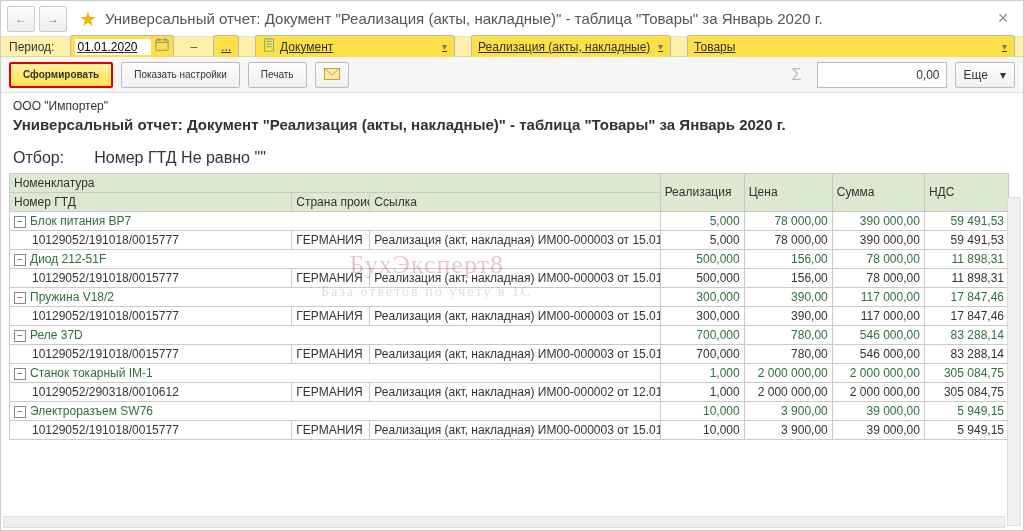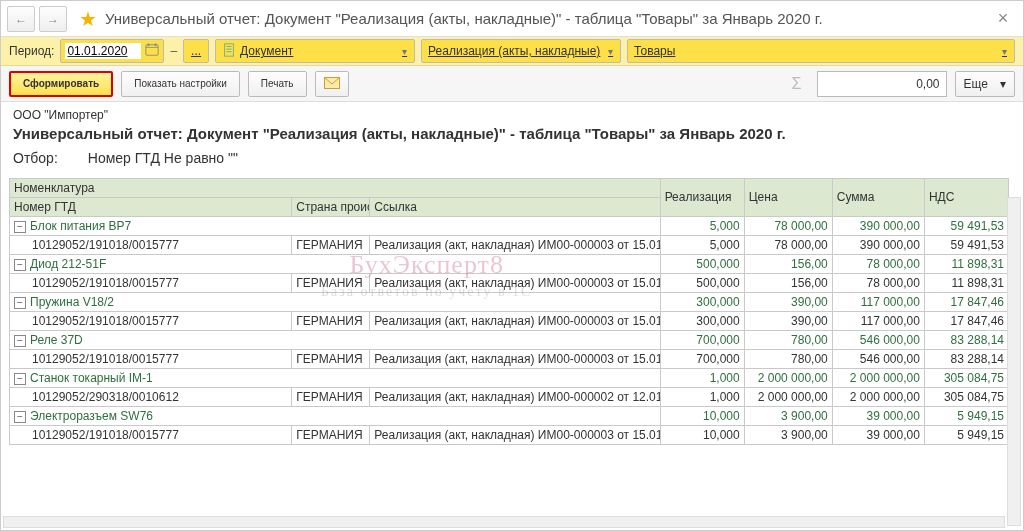--- a/index.html
+++ b/index.html
@@ -7,21 +7,21 @@
   .app { width: 1024px; height: 531px; position: relative; border: 1px solid #ccc; overflow: hidden; display: flex; flex-direction: column; }
 
   
   .titlebar { height: 36px; display: flex; align-items: center; padding: 0 6px; gap: 4px; border-bottom: 1px solid #e0e0e0; }
   .nav-btn { width: 28px; height: 26px; border: 1px solid #ccc; background: linear-gradient(#fdfdfd,#eee); display: flex; align-items: center; justify-content: center; cursor: pointer; color:#888; border-radius:2px; }
   .star { color: #f5b400; font-size: 20px; margin: 0 4px 0 8px; }
   .title-text { font-size: 15px; color: #555; white-space: nowrap; overflow: hidden; text-overflow: ellipsis; flex: 1; }
   .close-x { width: 28px; text-align: center; font-size: 18px; color: #888; cursor: pointer; }
 
   
-  .filterbar { background: #fdf0a8; height: 29px; display: flex; align-items: center; padding: 0 8px; gap: 6px; border-bottom: 1px solid #e5d98a; }
+  .filterbar { background: #fdf0a8; height: 20px; display: flex; align-items: center; padding: 0 8px; gap: 16px; border-bottom: 1px solid #e5d98a; }
   .filter-label { color: #333; }
   .date-input, .combo, .small-btn { height: 24px; border: 1px solid #bbb; background: #fde047; display: flex; align-items: center; border-radius: 2px; text-decoration: underline; }
   .date-input { padding: 0 4px; gap: 4px; }
   .date-input input { border: none; width: 76px; font-size: 12px; outline: none; }
   .cal-icon { width: 14px; height: 14px; display: inline-block; }
   .dash { color: #555; }
   .small-btn { width: 26px; justify-content: center; cursor: pointer; }
   .combo { padding: 0 4px 0 6px; gap: 4px; }
   .combo .txt { flex: 1; white-space: nowrap; overflow: hidden; }
   .combo .caret { color: #777; font-size: 10px; padding: 0 3px; }
@@ -35,24 +35,24 @@
   .spacer { flex: 1; }
   .sigma { color: #bbb; font-size: 16px; width: 24px; text-align:center; }
   .sum-input { width: 130px; height: 26px; border: 1px solid #bbb; background:#fff; text-align: right; padding: 0 6px; display:flex; align-items:center; justify-content:flex-end; }
   .more-btn { height: 26px; padding: 0 8px; border:1px solid #bbb; background:linear-gradient(#fdfdfd,#f0f0f0); display:flex; align-items:center; gap:12px; cursor:pointer; border-radius:2px; }
 
   
   .report { flex: 1; overflow: auto; padding: 0; }
   .r-head { padding: 6px 12px 4px 12px; }
   .org { font-size: 12px; margin-bottom:2px; }
   .rtitle { font-size: 15px; font-weight: bold; line-height: 1.3; max-width: 880px; }
-  .filter-line { font-size: 14px; color:#333; display:flex; gap: 30px; margin-top: 6px;}
+  .filter-line { font-size: 16px; color:#333; display:flex; gap: 30px; margin-top: 14px;}
   .filter-line .k { }
 
-  table.rtbl { border-collapse: collapse; width: 1000px; font-size: 12px; margin: 8px 0 0 8px; table-layout: fixed; }
+  table.rtbl { border-collapse: collapse; width: 1000px; font-size: 12px; margin: 2px 0 0 8px; table-layout: fixed; }
   table.rtbl th, table.rtbl td { border: 1px solid #c9c9c9; padding: 2px 4px; vertical-align: middle; white-space: nowrap; overflow:hidden; }
   table.rtbl th { background: #dce8d0; font-weight: normal; text-align: left; }
   .num { text-align: right; }
   tr.group td { color: #2f6f3f; }
   tr.group td:first-child { padding-left: 4px; }
   tr.detail td:first-child { padding-left: 22px; }
   td.link { color:#333; }
 
   col.c-nom { width: 282px; }
   col.c-country { width: 78px; }

